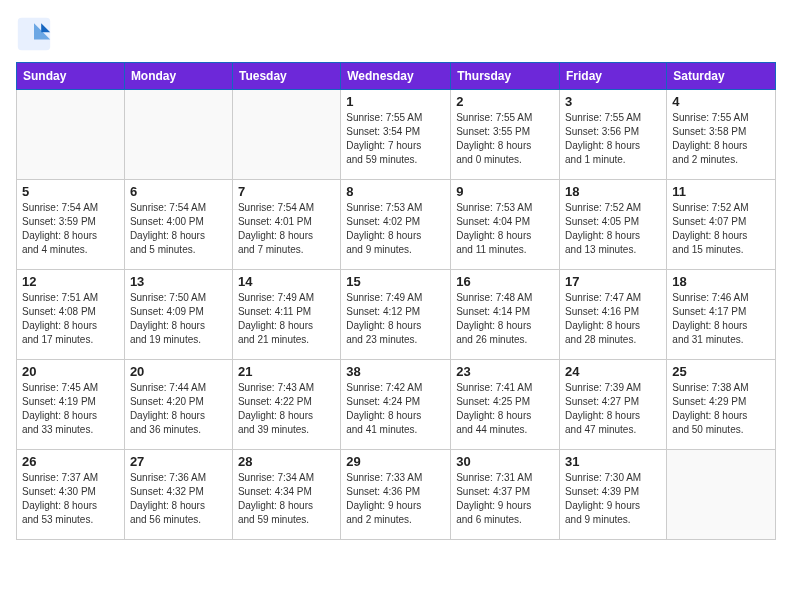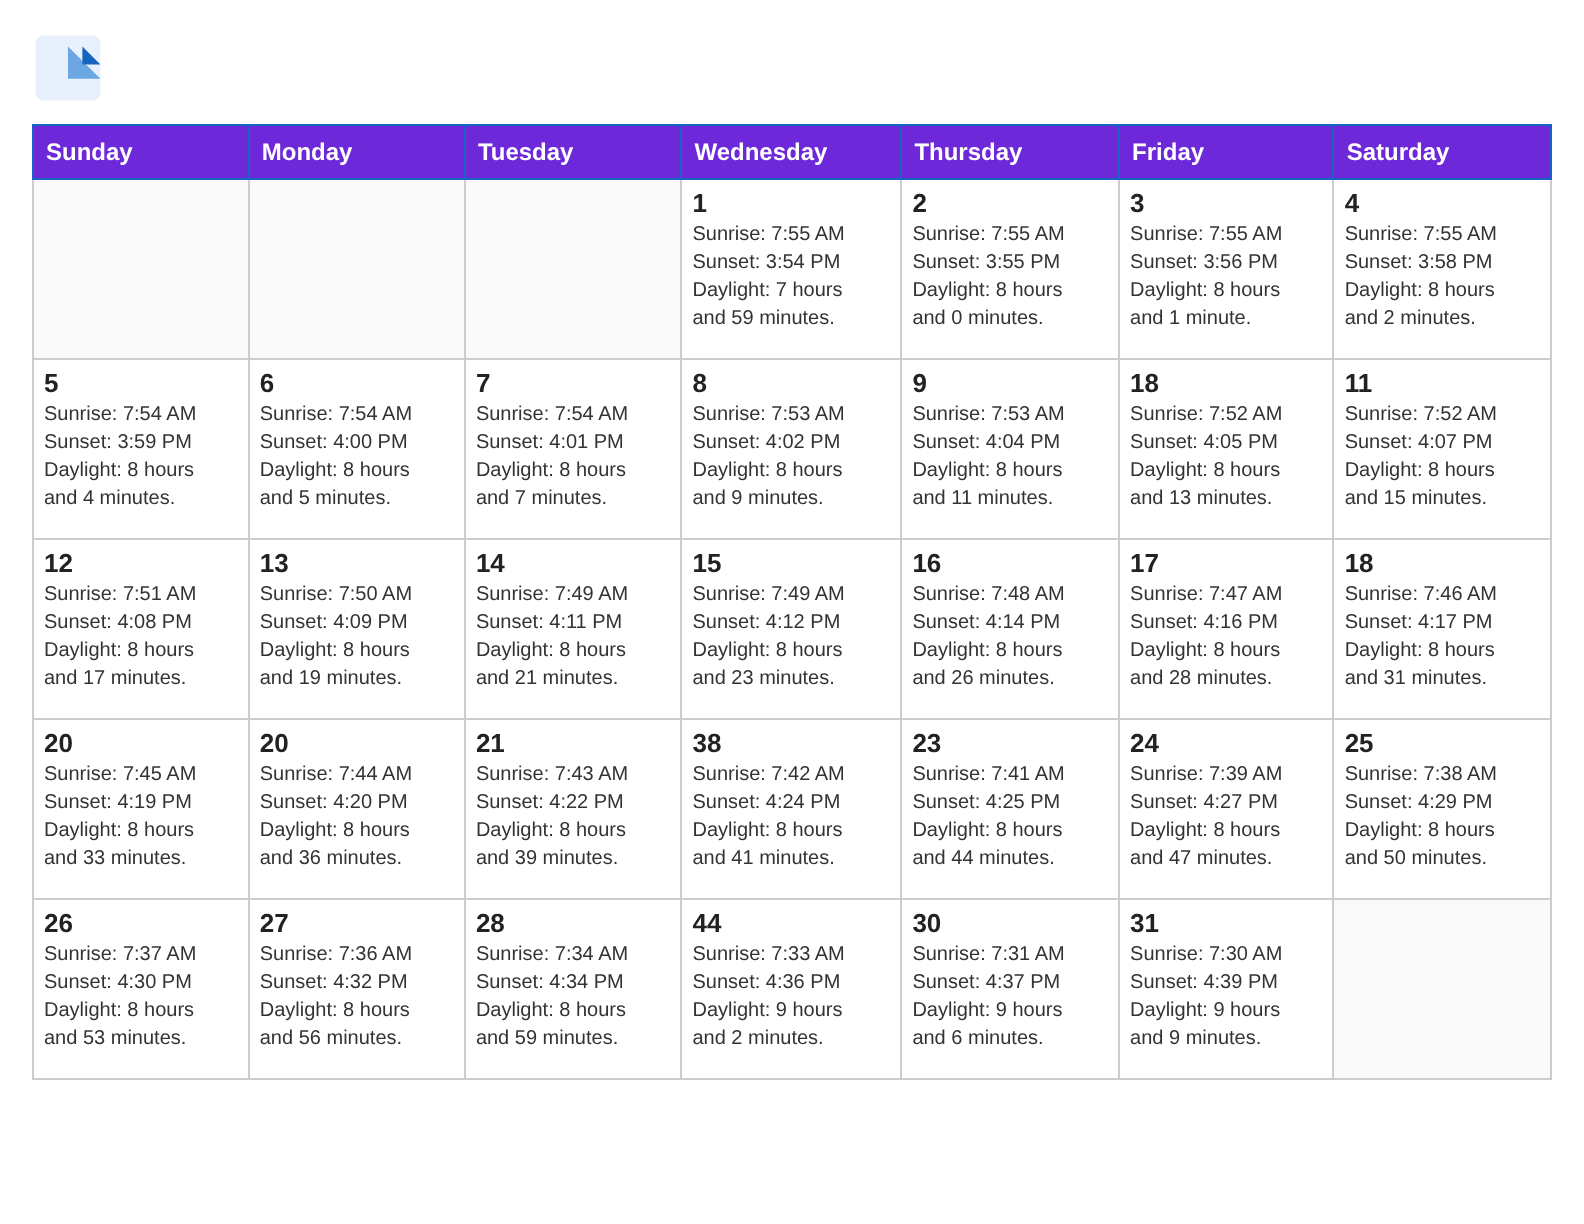--- a/index.html
+++ b/index.html
@@ -231,21 +231,21 @@
         </td>
         <td>
           <div class="day-num">27</div>
           <div class="day-info">Sunrise: 7:36 AM<br>Sunset: 4:32 PM<br>Daylight: 8 hours<br>and 56 minutes.</div>
         </td>
         <td>
           <div class="day-num">28</div>
           <div class="day-info">Sunrise: 7:34 AM<br>Sunset: 4:34 PM<br>Daylight: 8 hours<br>and 59 minutes.</div>
         </td>
         <td>
-          <div class="day-num">44</div>
+          <div class="day-num">29</div>
           <div class="day-info">Sunrise: 7:33 AM<br>Sunset: 4:36 PM<br>Daylight: 9 hours<br>and 2 minutes.</div>
         </td>
         <td>
           <div class="day-num">30</div>
           <div class="day-info">Sunrise: 7:31 AM<br>Sunset: 4:37 PM<br>Daylight: 9 hours<br>and 6 minutes.</div>
         </td>
         <td>
           <div class="day-num">31</div>
           <div class="day-info">Sunrise: 7:30 AM<br>Sunset: 4:39 PM<br>Daylight: 9 hours<br>and 9 minutes.</div>
         </td>

